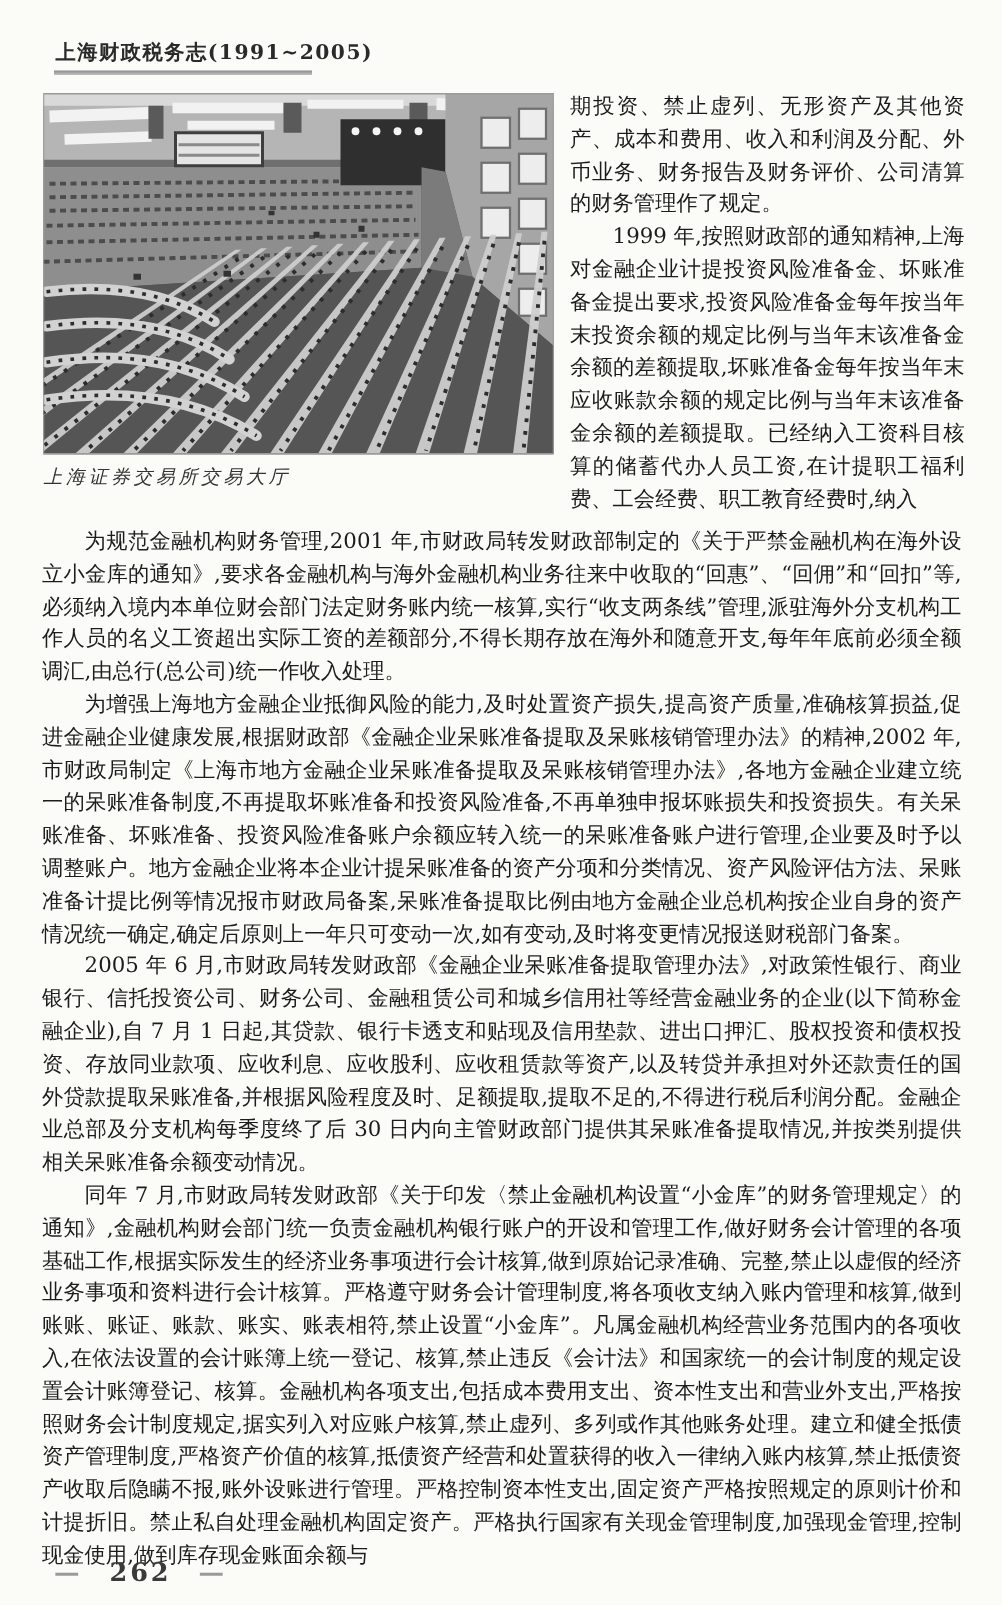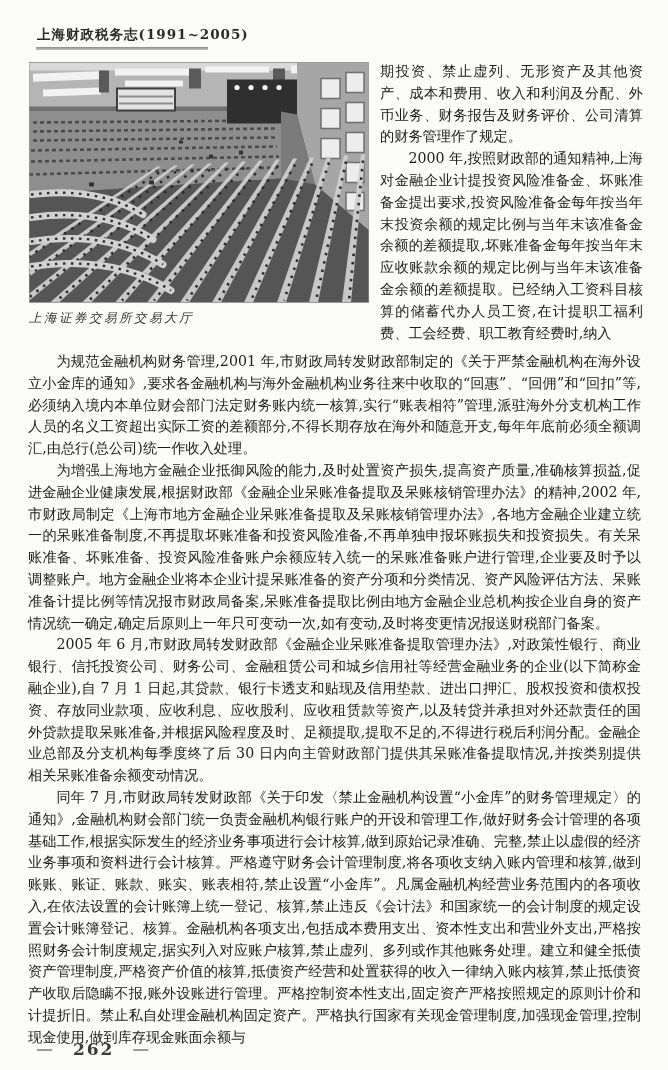--- a/index.html
+++ b/index.html
@@ -160,25 +160,25 @@
         <rect x="150" y="78" width="4" height="3"></rect>
         <rect x="210" y="88" width="4" height="4"></rect>
       </g>
       <rect x="0" y="0" width="340" height="240" fill="none" stroke="#9a9a9a" stroke-width="1"></rect>
     </svg>
     <div class="photo-caption">上海证券交易所交易大厅</div>
   </div>
 
   <div class="right-column">
     <p>期投资、禁止虚列、无形资产及其他资产、成本和费用、收入和利润及分配、外币业务、财务报告及财务评价、公司清算的财务管理作了规定。</p>
-    <p class="indent">2000 年,按照财政部的通知精神,上海对金融企业计提投资风险准备金、坏账准备金提出要求,投资风险准备金每年按当年末投资余额的规定比例与当年末该准备金余额的差额提取,坏账准备金每年按当年末应收账款余额的规定比例与当年末该准备金余额的差额提取。已经纳入工资科目核算的储蓄代办人员工资,在计提职工福利费、工会经费、职工教育经费时,纳入</p>
+    <p class="indent">1999 年,按照财政部的通知精神,上海对金融企业计提投资风险准备金、坏账准备金提出要求,投资风险准备金每年按当年末投资余额的规定比例与当年末该准备金余额的差额提取,坏账准备金每年按当年末应收账款余额的规定比例与当年末该准备金余额的差额提取。已经纳入工资科目核算的储蓄代办人员工资,在计提职工福利费、工会经费、职工教育经费时,纳入</p>
   </div>
 
   <div class="main-text">
-    <p class="indent">为规范金融机构财务管理,2001 年,市财政局转发财政部制定的《关于严禁金融机构在海外设立小金库的通知》,要求各金融机构与海外金融机构业务往来中收取的“回惠”、“回佣”和“回扣”等,必须纳入境内本单位财会部门法定财务账内统一核算,实行“账表相符”管理,派驻海外分支机构工作人员的名义工资超出实际工资的差额部分,不得长期存放在海外和随意开支,每年年底前必须全额调汇,由总行(总公司)统一作收入处理。</p>
+    <p class="indent">为规范金融机构财务管理,2001 年,市财政局转发财政部制定的《关于严禁金融机构在海外设立小金库的通知》,要求各金融机构与海外金融机构业务往来中收取的“回惠”、“回佣”和“回扣”等,必须纳入境内本单位财会部门法定财务账内统一核算,实行“收支两条线”管理,派驻海外分支机构工作人员的名义工资超出实际工资的差额部分,不得长期存放在海外和随意开支,每年年底前必须全额调汇,由总行(总公司)统一作收入处理。</p>
     <p class="indent">为增强上海地方金融企业抵御风险的能力,及时处置资产损失,提高资产质量,准确核算损益,促进金融企业健康发展,根据财政部《金融企业呆账准备提取及呆账核销管理办法》的精神,2002 年,市财政局制定《上海市地方金融企业呆账准备提取及呆账核销管理办法》,各地方金融企业建立统一的呆账准备制度,不再提取坏账准备和投资风险准备,不再单独申报坏账损失和投资损失。有关呆账准备、坏账准备、投资风险准备账户余额应转入统一的呆账准备账户进行管理,企业要及时予以调整账户。地方金融企业将本企业计提呆账准备的资产分项和分类情况、资产风险评估方法、呆账准备计提比例等情况报市财政局备案,呆账准备提取比例由地方金融企业总机构按企业自身的资产情况统一确定,确定后原则上一年只可变动一次,如有变动,及时将变更情况报送财税部门备案。</p>
     <p class="indent">2005 年 6 月,市财政局转发财政部《金融企业呆账准备提取管理办法》,对政策性银行、商业银行、信托投资公司、财务公司、金融租赁公司和城乡信用社等经营金融业务的企业(以下简称金融企业),自 7 月 1 日起,其贷款、银行卡透支和贴现及信用垫款、进出口押汇、股权投资和债权投资、存放同业款项、应收利息、应收股利、应收租赁款等资产,以及转贷并承担对外还款责任的国外贷款提取呆账准备,并根据风险程度及时、足额提取,提取不足的,不得进行税后利润分配。金融企业总部及分支机构每季度终了后 30 日内向主管财政部门提供其呆账准备提取情况,并按类别提供相关呆账准备余额变动情况。</p>
     <p class="indent">同年 7 月,市财政局转发财政部《关于印发〈禁止金融机构设置“小金库”的财务管理规定〉的通知》,金融机构财会部门统一负责金融机构银行账户的开设和管理工作,做好财务会计管理的各项基础工作,根据实际发生的经济业务事项进行会计核算,做到原始记录准确、完整,禁止以虚假的经济业务事项和资料进行会计核算。严格遵守财务会计管理制度,将各项收支纳入账内管理和核算,做到账账、账证、账款、账实、账表相符,禁止设置“小金库”。凡属金融机构经营业务范围内的各项收入,在依法设置的会计账簿上统一登记、核算,禁止违反《会计法》和国家统一的会计制度的规定设置会计账簿登记、核算。金融机构各项支出,包括成本费用支出、资本性支出和营业外支出,严格按照财务会计制度规定,据实列入对应账户核算,禁止虚列、多列或作其他账务处理。建立和健全抵债资产管理制度,严格资产价值的核算,抵债资产经营和处置获得的收入一律纳入账内核算,禁止抵债资产收取后隐瞒不报,账外设账进行管理。严格控制资本性支出,固定资产严格按照规定的原则计价和计提折旧。禁止私自处理金融机构固定资产。严格执行国家有关现金管理制度,加强现金管理,控制现金使用,做到库存现金账面余额与</p>
   </div>
 
   <div class="footer">
     <span class="dash">—</span>
     <span class="num">262</span>
     <span class="dash">—</span>
   </div>

